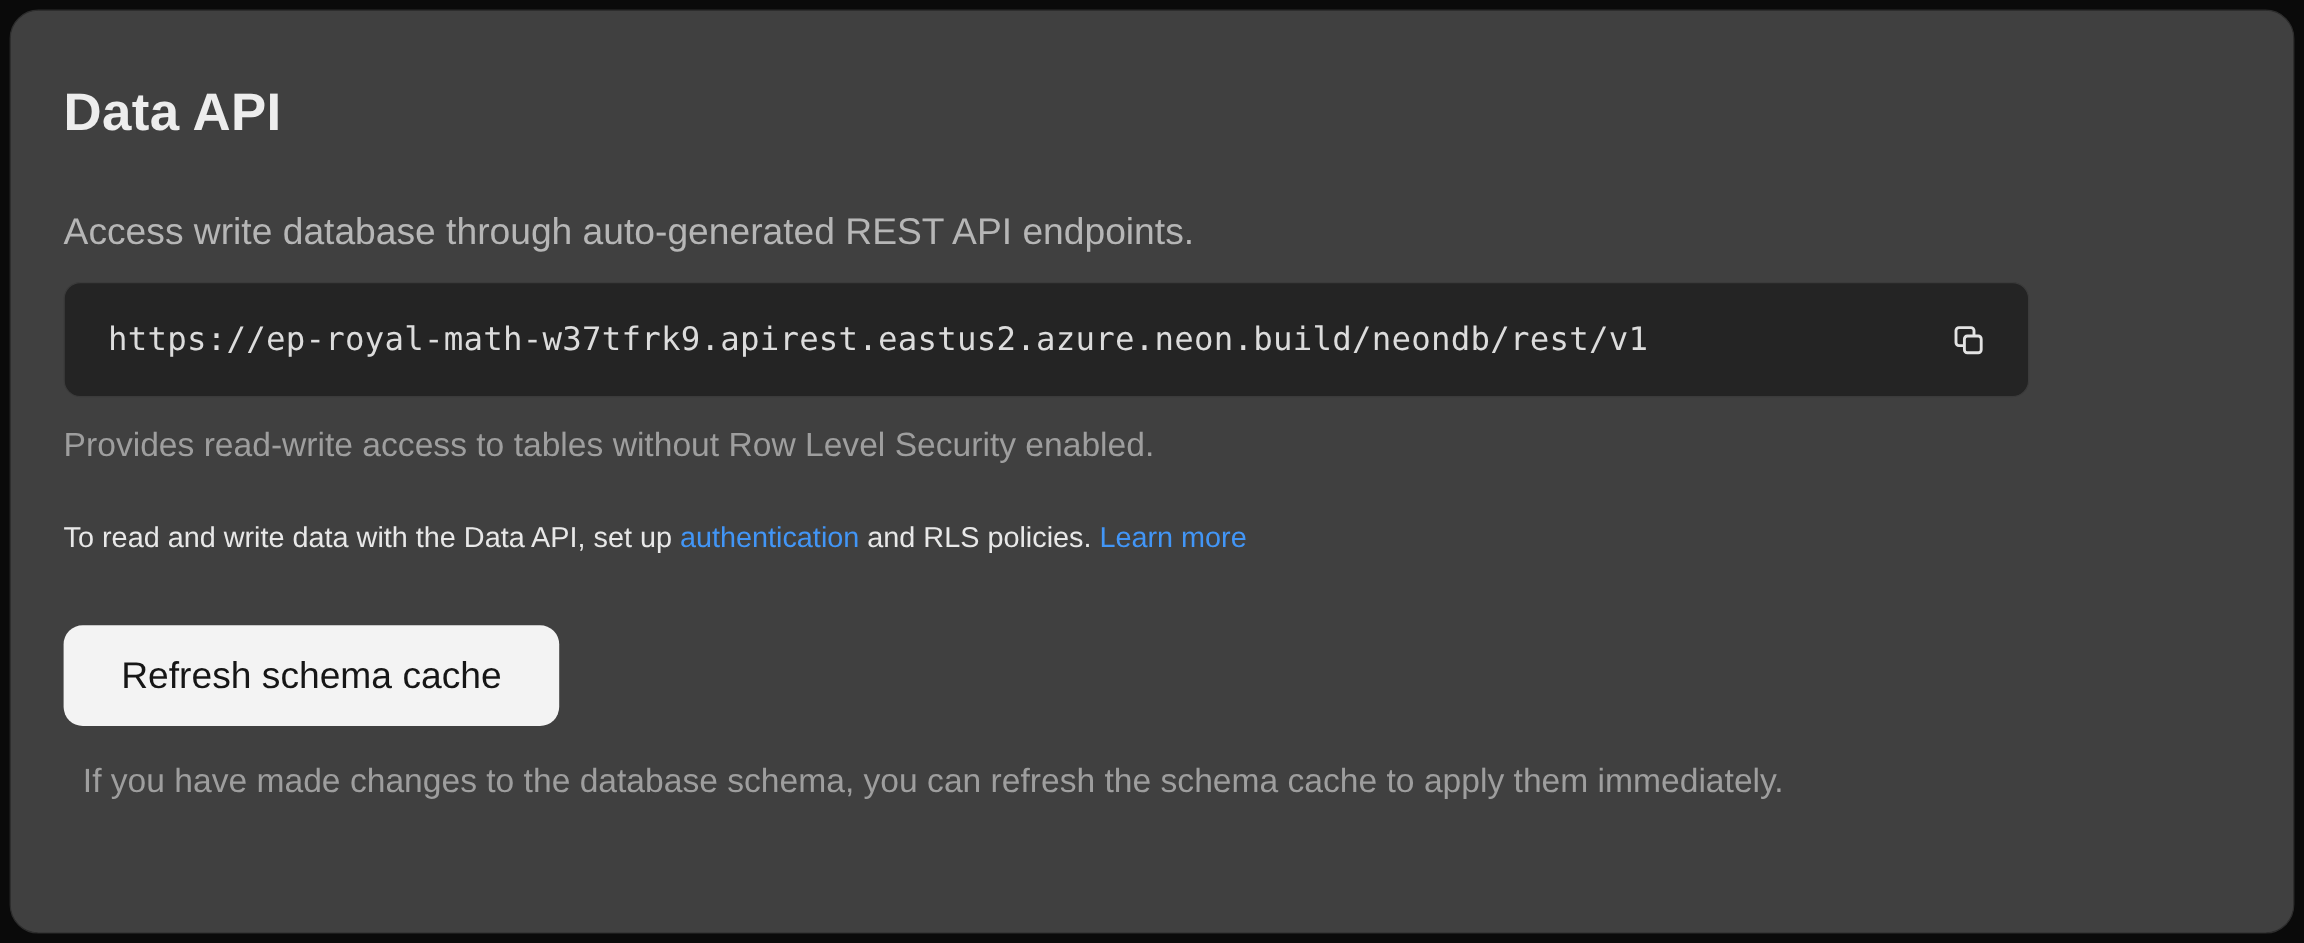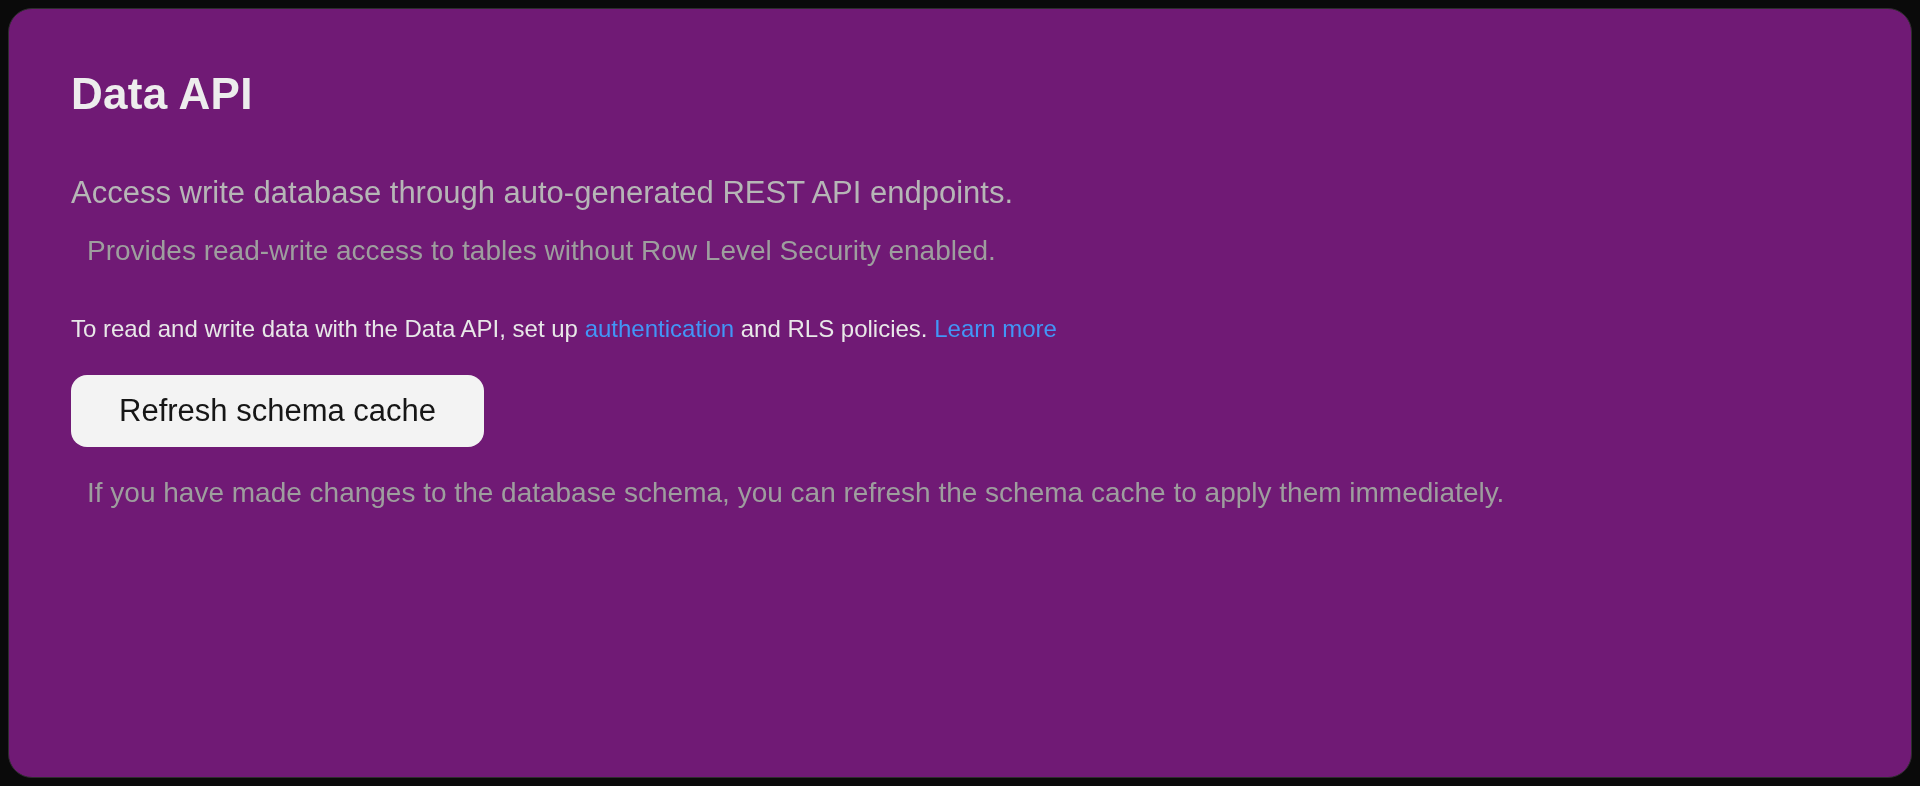--- a/index.html
+++ b/index.html
@@ -7,24 +7,24 @@
     margin: 0; padding: 0;
     width: 1920px; height: 786px;
     background: #0a0a0a;
     font-family: "Liberation Sans", sans-serif;
     overflow: hidden;
   }
   .card {
     position: absolute;
     left: 8px; top: 8px;
     width: 1904px; height: 770px;
-    background: #701a75;
+    background: #404040;
     border: 1px solid #2d2d2d;
     border-radius: 24px;
-    padding: 60px 62px 0 62px;
+    padding: 60px 62px 0 44px;
   }
   .page-title {
     margin: 0;
     font-size: 44px;
     font-weight: 700;
     line-height: 50px;
     letter-spacing: 0.3px;
     color: #ededed;
   }
   .subtitle {
@@ -64,40 +64,40 @@
     background: none;
     border: none;
     padding: 0;
     display: flex;
     align-items: center;
     justify-content: center;
     cursor: pointer;
     border-radius: 8px;
   }
   .helper {
-    margin: 22px 0 0 16px;
+    margin: 22px 0 0 0;
     font-size: 28px;
     line-height: 36px;
     color: #9e9e9e;
   }
   .info-line {
     margin: 40px 0 0 0;
     font-size: 24px;
     line-height: 40px;
     color: #e8e8e8;
   }
   .link {
     color: #4296f7;
     text-decoration: none;
     cursor: pointer;
   }
   .refresh-btn {
     display: block;
-    margin-top: 26px;
-    height: 72px;
+    margin-top: 52px;
+    height: 84px;
     padding: 0 48px;
     background: #f3f3f3;
     color: #161616;
     font-family: "Liberation Sans", sans-serif;
     font-size: 31px;
     font-weight: 500;
     border: none;
     border-radius: 16px;
     cursor: pointer;
   }
@@ -111,20 +111,31 @@
 </head>
 <body>
 
 <div class="card">
 
   <h1 class="page-title">Data API</h1>
 
   <p class="subtitle">Access write database through auto-generated REST API endpoints.</p>
 
 
+  <div class="endpoint-box">
+    <span class="endpoint-url">https://ep-royal-math-w37tfrk9.apirest.eastus2.azure.neon.build/neondb/rest/v1</span>
+    <button class="copy-btn">
+      <span style="display:flex;">
+        <svg width="32" height="32" viewBox="0 0 32 32" fill="none">
+          <rect x="6" y="6" width="15" height="15" rx="2.5" stroke="#e3e3e3" stroke-width="2.4"></rect>
+          <rect x="13" y="13" width="14" height="14" rx="2.5" fill="#242424" stroke="#e3e3e3" stroke-width="2.4"></rect>
+        </svg>
+      </span>
+    </button>
+  </div>
 
   <p class="helper">Provides read-write access to tables without Row Level Security enabled.</p>
 
   <p class="info-line"><span>To read and write data with the Data API, set up </span><a class="link">authentication</a><span> and RLS policies. </span><a class="link">Learn more</a></p>
 
   <button class="refresh-btn">Refresh schema cache</button>
 
   <p class="helper-bottom">If you have made changes to the database schema, you can refresh the schema cache to apply them immediately.</p>
 
 </div>

